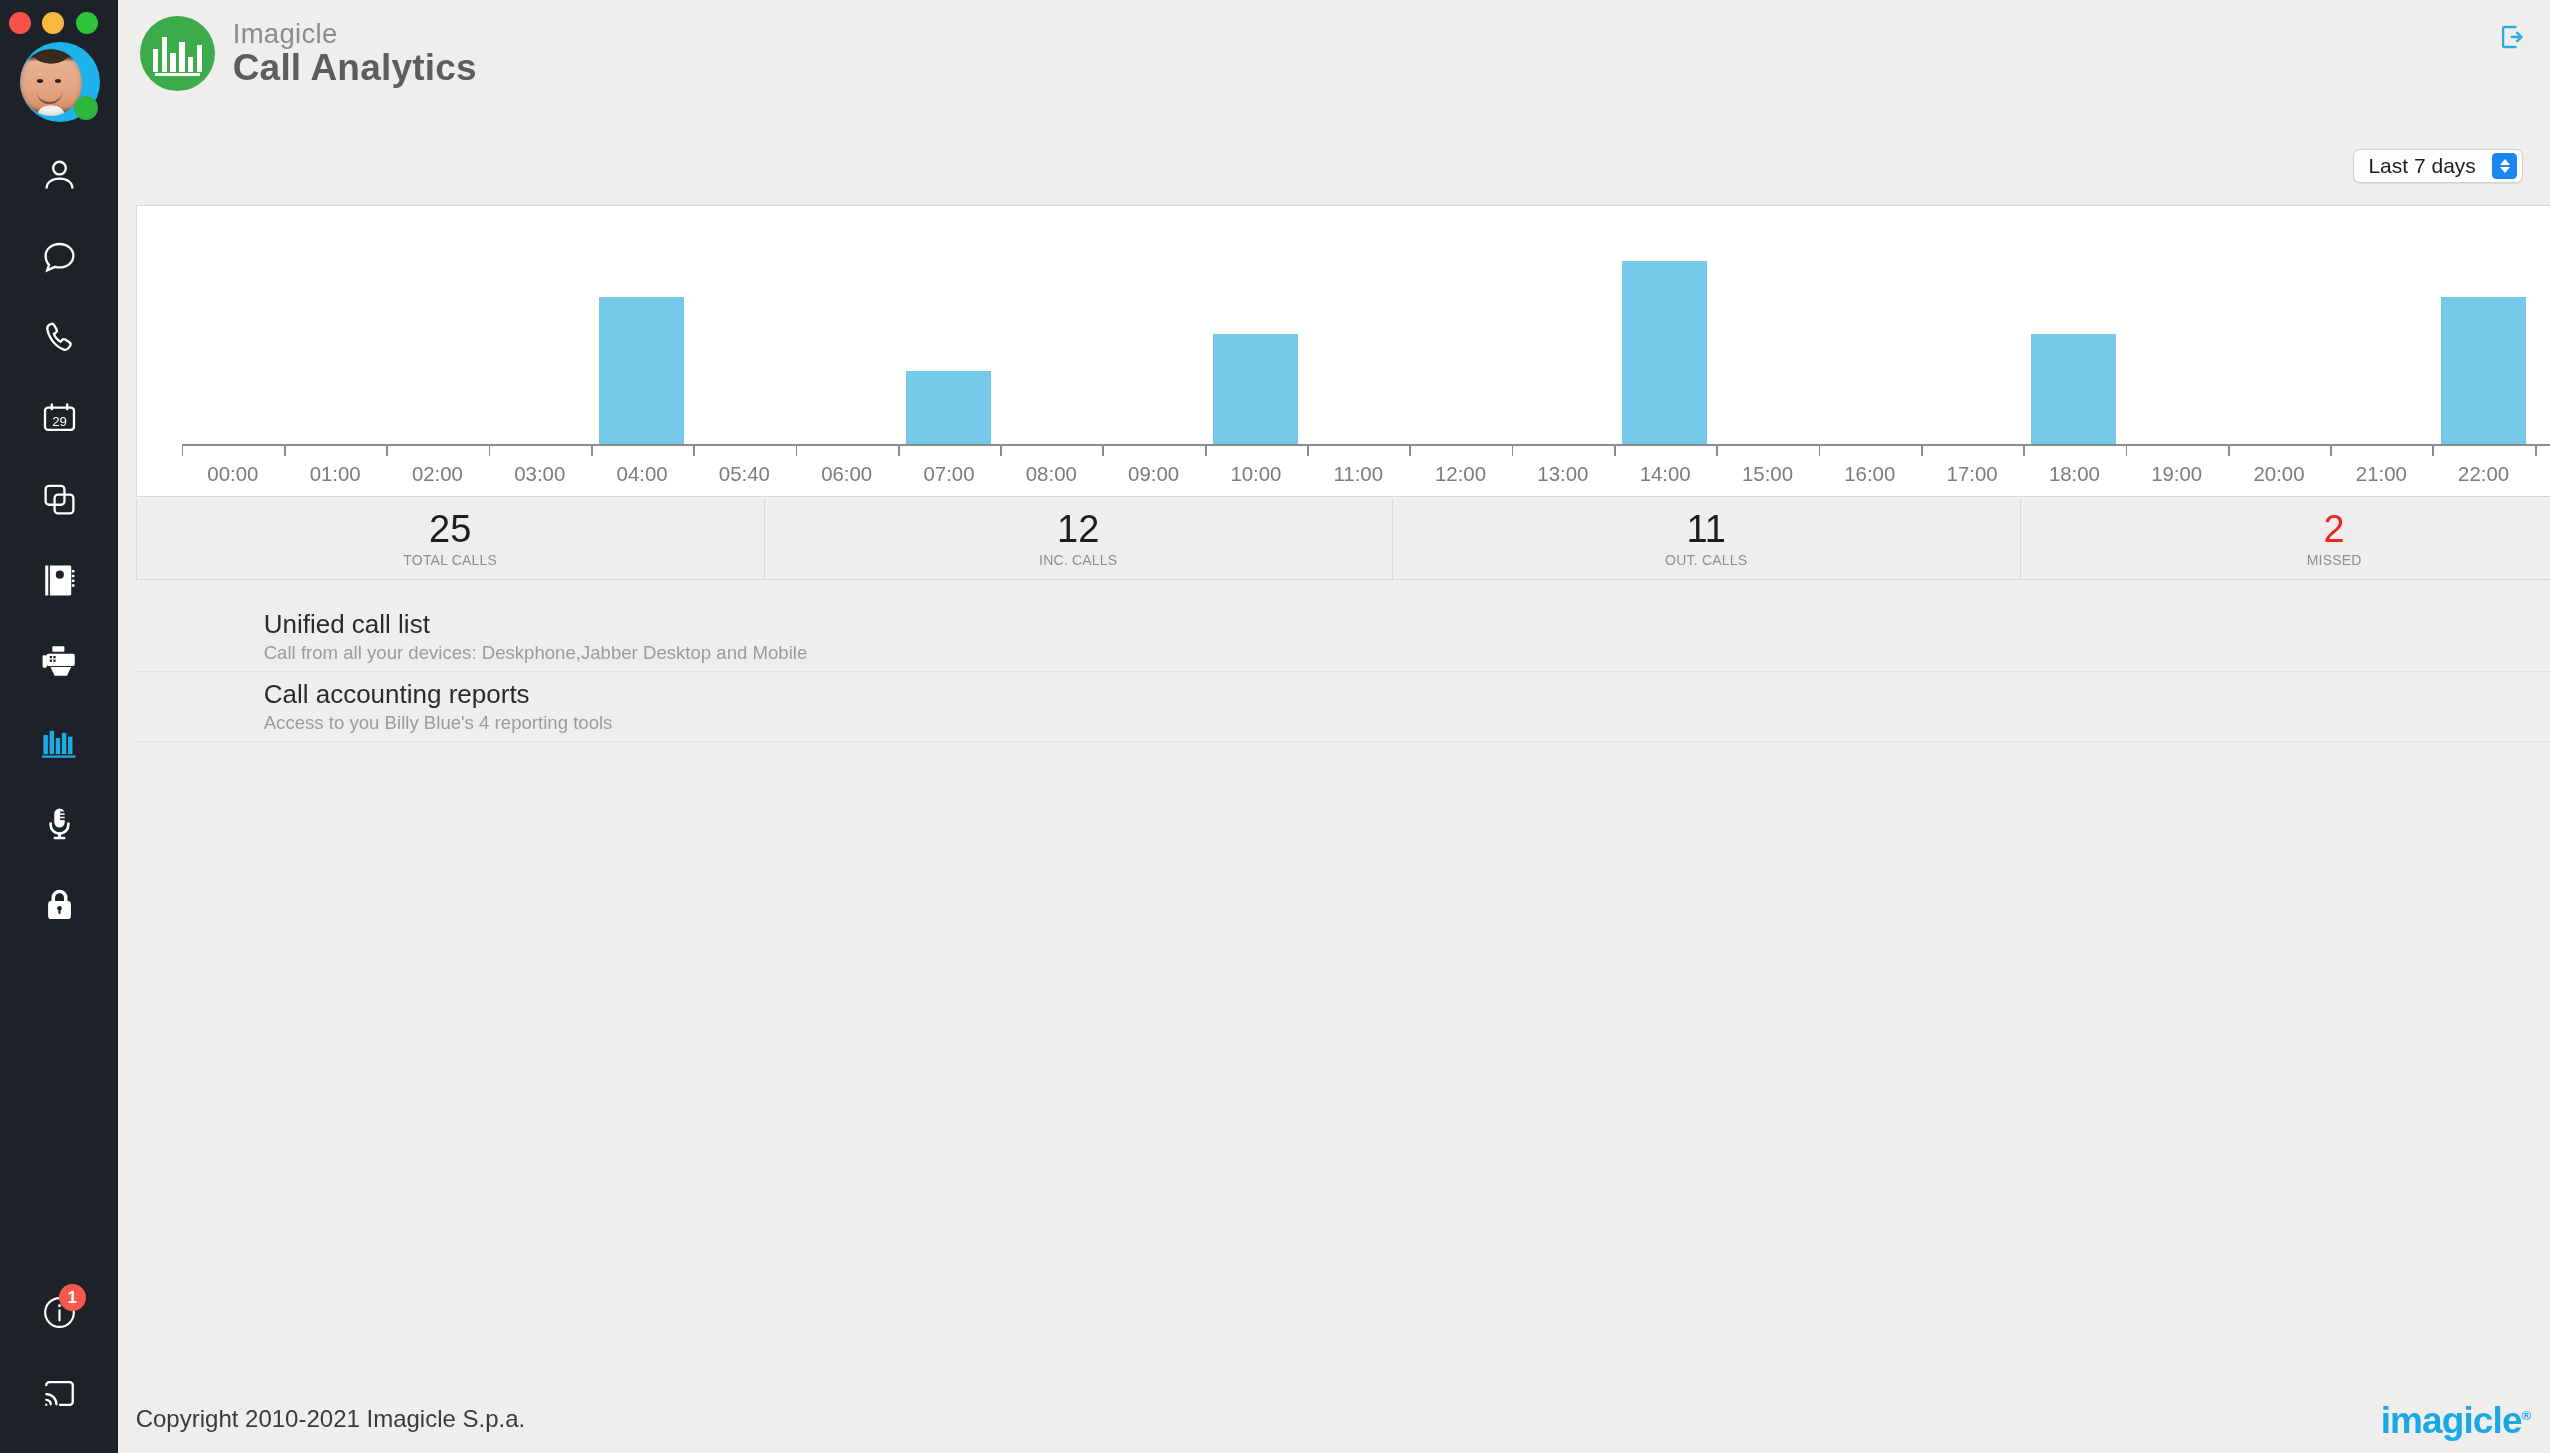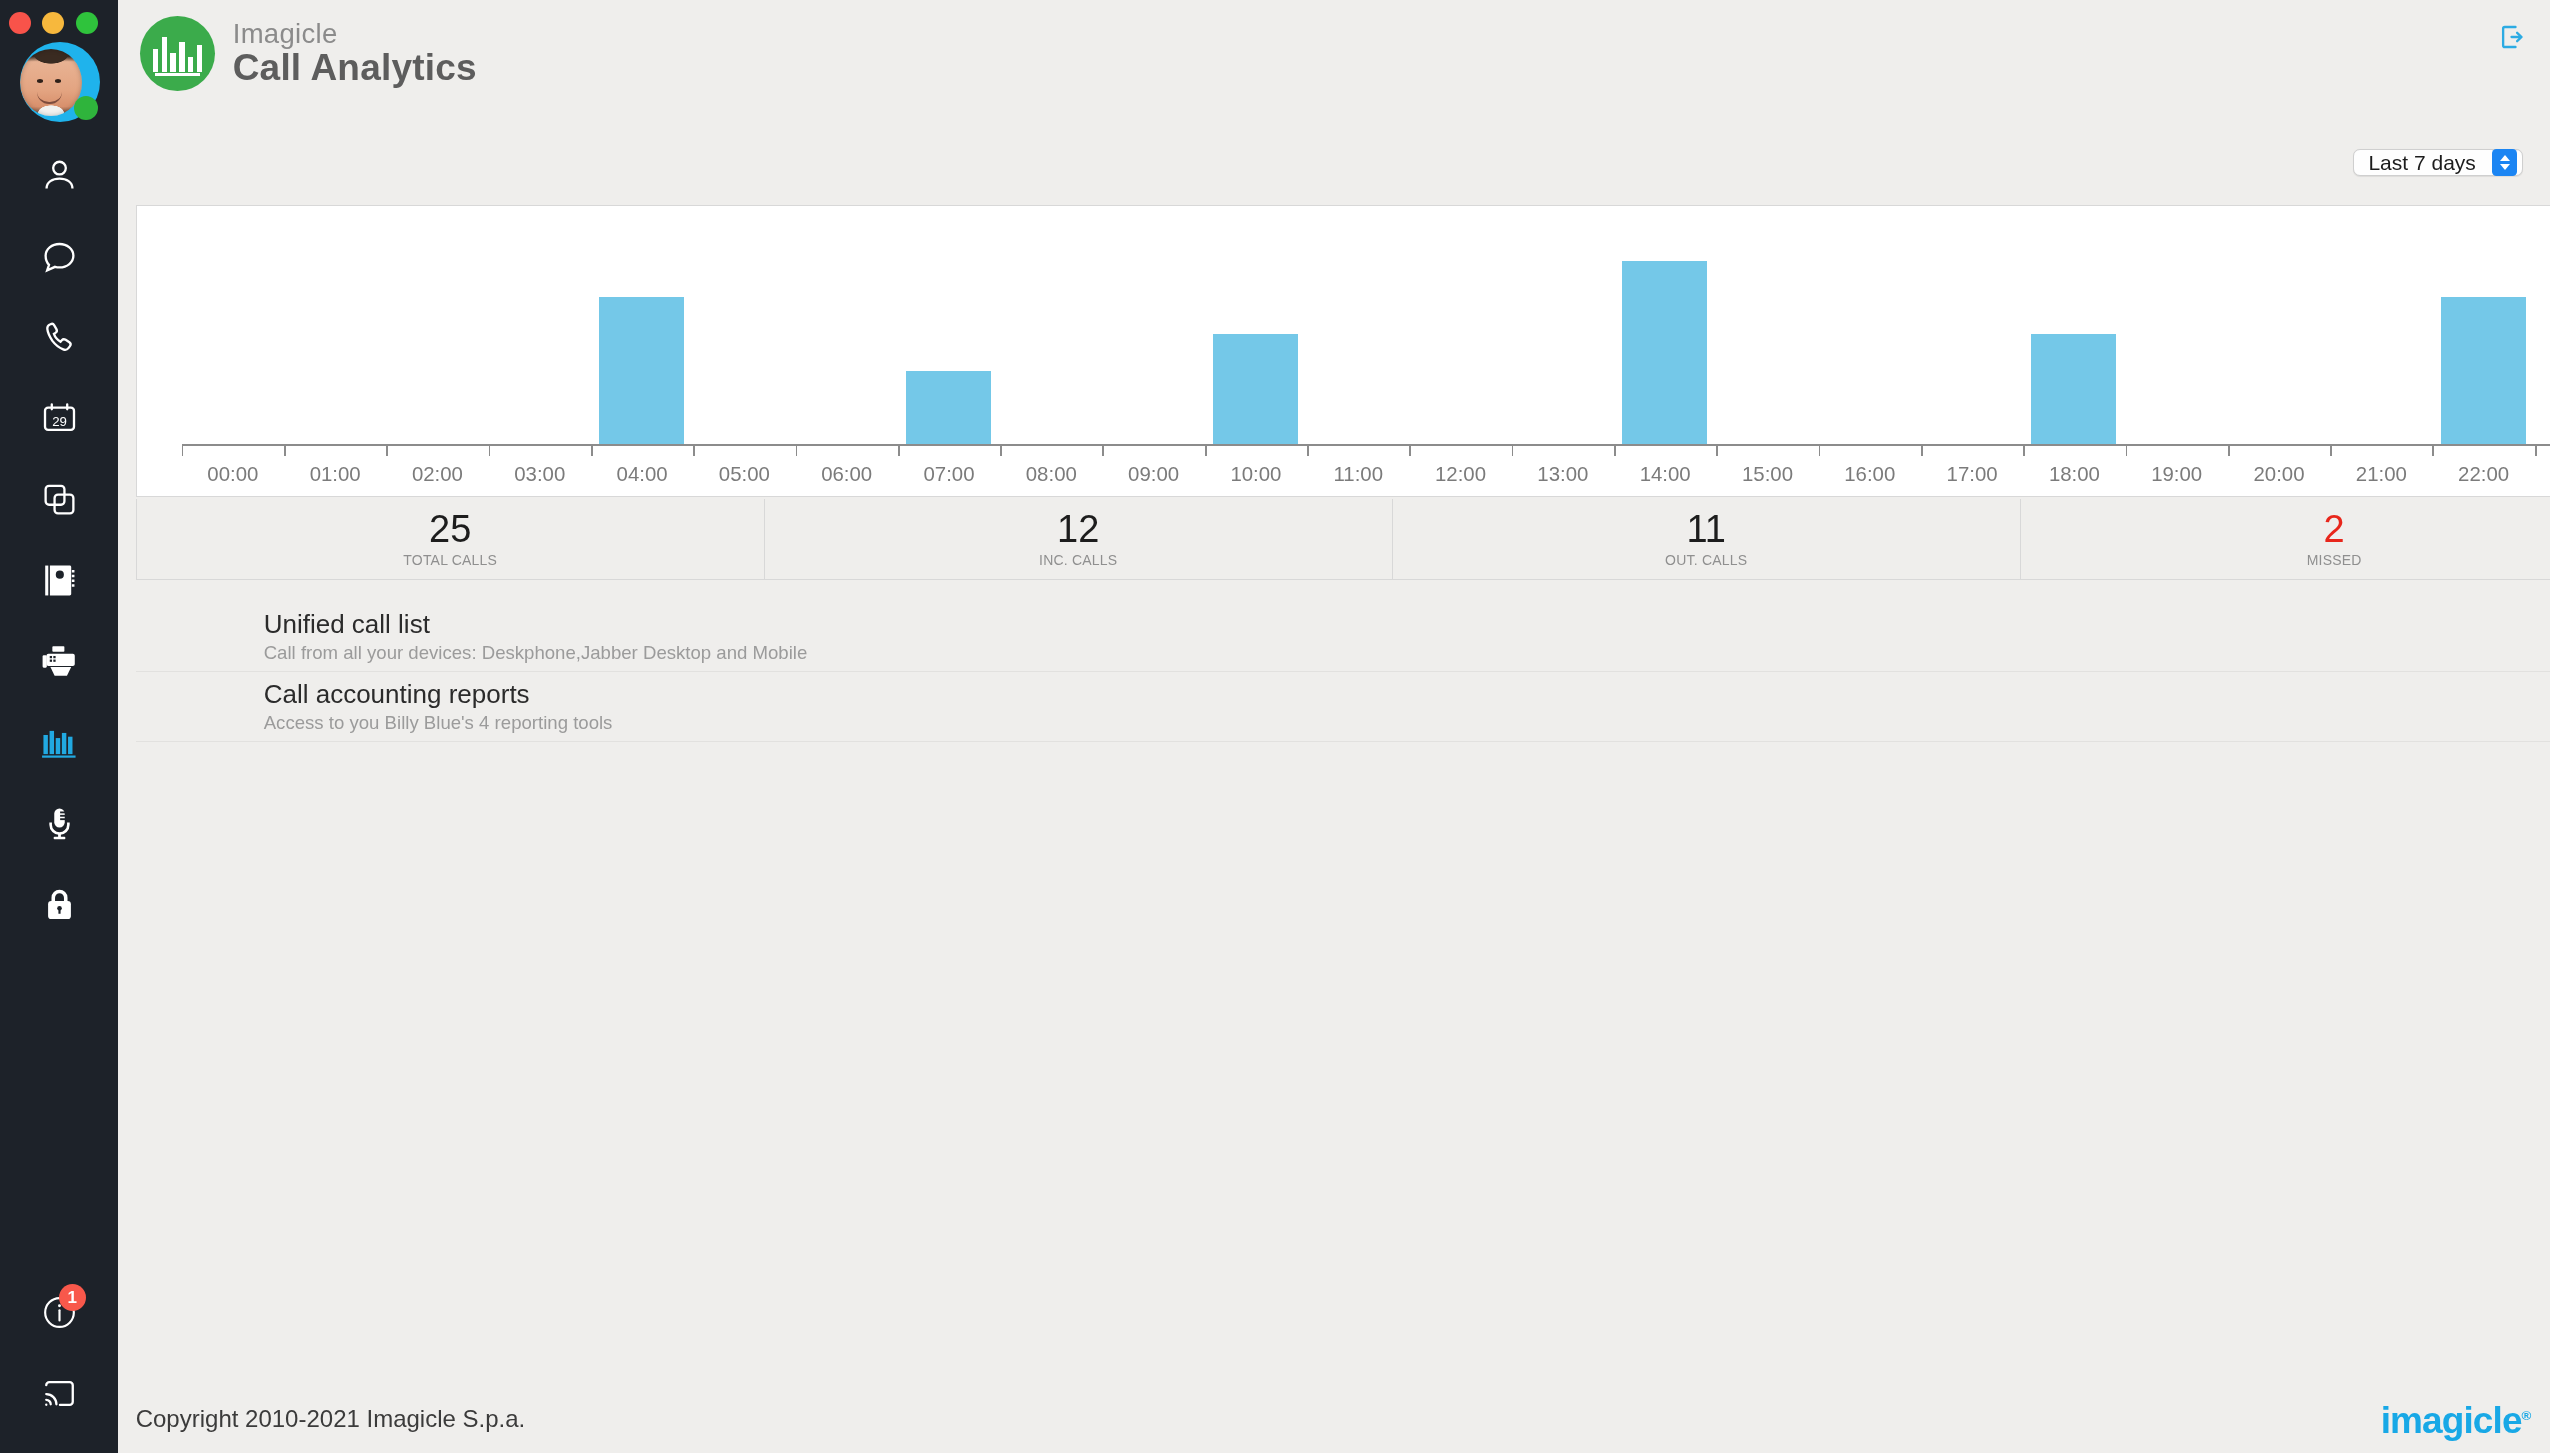--- a/index.html
+++ b/index.html
@@ -120,21 +120,21 @@
     width: 41px; height: 41px;
     display: flex; align-items: center; justify-content: center;
   }
 
   
   .range-row {
     position: absolute; right: 26.6px; top: 149px;
     display: flex; justify-content: flex-end;
   }
   .range-select {
-    height: 27px; min-width: 170px;
+    height: 34px; min-width: 170px;
     background: #fefefe; border: 0.9px solid #cfcfcf; border-radius: 7px;
     display: flex; align-items: center;
     padding: 0 5.3px 0 14px;
     box-shadow: 0 0.9px 0.9px rgba(0,0,0,.08);
     gap: 10.6px;
   }
   .range-label { font-size: 21px; color: #1c1c1c; flex: 1; white-space: nowrap; }
   .stepper {
     width: 25px; height: 26.6px; border-radius: 4.4px; background: #1b85f3;
     display: flex; flex-direction: column; align-items: center; justify-content: center;
@@ -439,21 +439,21 @@
             <span class="tick" style="left: 87.5%;"></span>
             <span class="tick" style="left: 91.6667%;"></span>
             <span class="tick" style="left: 95.8333%;"></span>
           </div>
         <div class="xlabels" id="xlabels">
             <span class="xlabel" style="left: 2.08333%;">00:00</span>
             <span class="xlabel" style="left: 6.25%;">01:00</span>
             <span class="xlabel" style="left: 10.4167%;">02:00</span>
             <span class="xlabel" style="left: 14.5833%;">03:00</span>
             <span class="xlabel" style="left: 18.75%;">04:00</span>
-            <span class="xlabel" style="left: 22.9167%;">05:00</span>
+            <span class="xlabel" style="left: 22.9167%;">05:40</span>
             <span class="xlabel" style="left: 27.0833%;">06:00</span>
             <span class="xlabel" style="left: 31.25%;">07:00</span>
             <span class="xlabel" style="left: 35.4167%;">08:00</span>
             <span class="xlabel" style="left: 39.5833%;">09:00</span>
             <span class="xlabel" style="left: 43.75%;">10:00</span>
             <span class="xlabel" style="left: 47.9167%;">11:00</span>
             <span class="xlabel" style="left: 52.0833%;">12:00</span>
             <span class="xlabel" style="left: 56.25%;">13:00</span>
             <span class="xlabel" style="left: 60.4167%; text-align: right;">14:00</span>
             <span class="xlabel" style="left: 64.5833%;">15:00</span>

